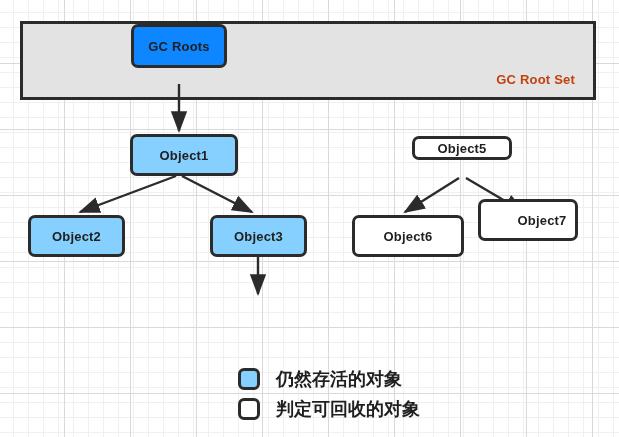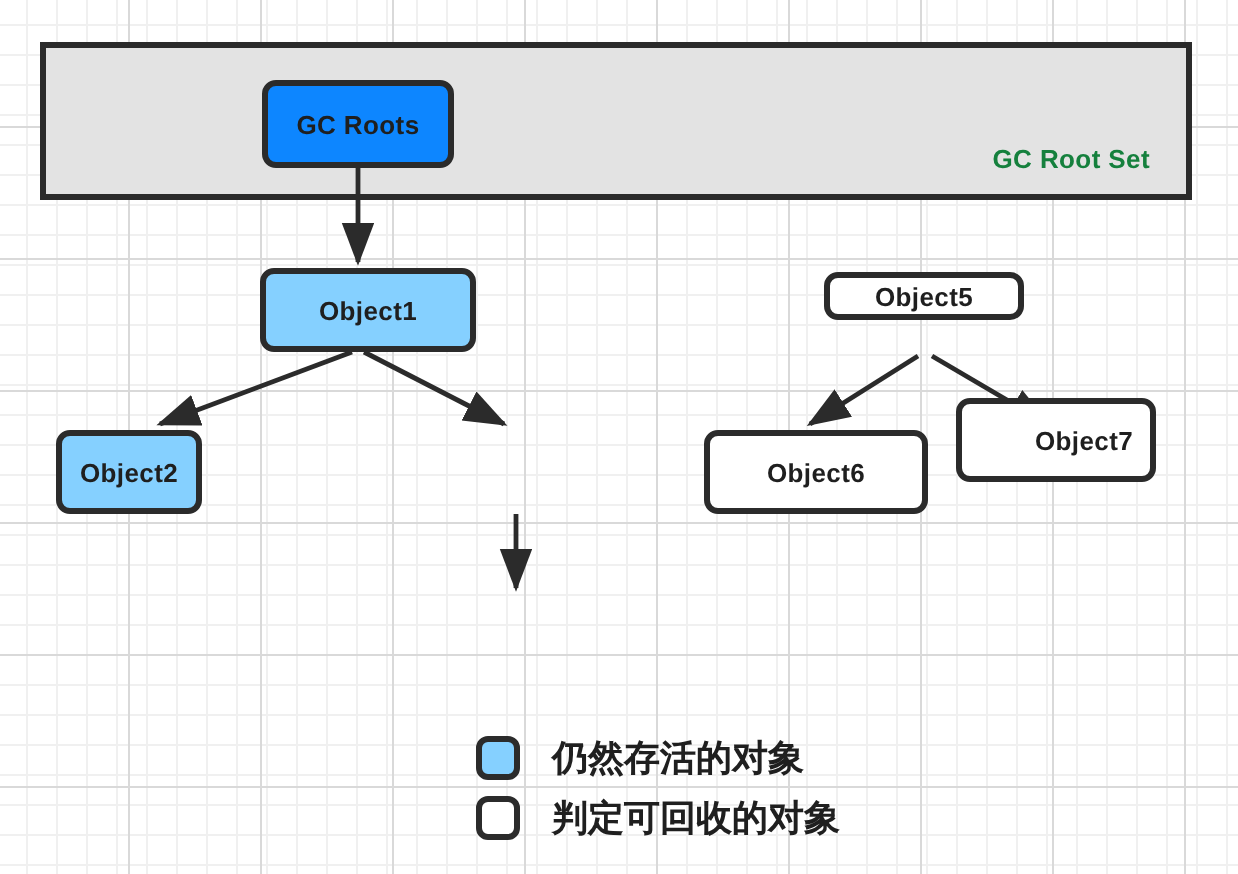--- a/index.html
+++ b/index.html
@@ -46,21 +46,21 @@
     background: #e3e3e3;
     border: 3px solid #2b2b2b;
     box-sizing: border-box;
   }
   .root-set-label {
     position: absolute;
     right: 18px;
     bottom: 10px;
     font-size: 13px;
     font-weight: bold;
-    color: #15803d;
+    color: #c2410c;
     letter-spacing: 0.2px;
   }
   .node {
     position: absolute;
     box-sizing: border-box;
     border: 3px solid #2b2b2b;
     border-radius: 7px;
     display: flex;
     align-items: center;
     justify-content: center;
@@ -120,32 +120,35 @@
     <g stroke="#2b2b2b" stroke-width="2.4" fill="none" marker-end="url(#arrow)">
       <line x1="179" y1="84" x2="179" y2="131"></line>
       <line x1="176" y1="176" x2="80" y2="212"></line>
       <line x1="182" y1="176" x2="252" y2="212"></line>
       <line x1="258" y1="257" x2="258" y2="294"></line>
       <line x1="459" y1="178" x2="405" y2="212"></line>
       <line x1="466" y1="178" x2="524" y2="212"></line>
     </g>
   </svg>
 
-  <div class="node root" style="left:131px; top:40px; width:96px; height:44px;">
+  <div class="node root" style="left:131px; top:24px; width:96px; height:44px;">
     <span>GC Roots</span>
   </div>
 
   <div class="node blue" style="left:130px; top:134px; width:108px; height:42px;">
     <span>Object1</span>
   </div>
 
-  <div class="node blue" style="left:28px; top:215px; width:73px; height:42px;">
+  <div class="node blue" style="left:28px; top:215px; width:97px; height:42px;">
     <span>Object2</span>
   </div>
 
+  <div class="node blue" style="left:210px; top:215px; width:97px; height:42px;">
+    <span>Object3</span>
+  </div>
 
 
   <div class="node white" style="left:412px; top:136px; width:100px; height:24px;">
     <span>Object5</span>
   </div>
 
   <div class="node white" style="left:352px; top:215px; width:112px; height:42px;">
     <span>Object6</span>
   </div>
 

